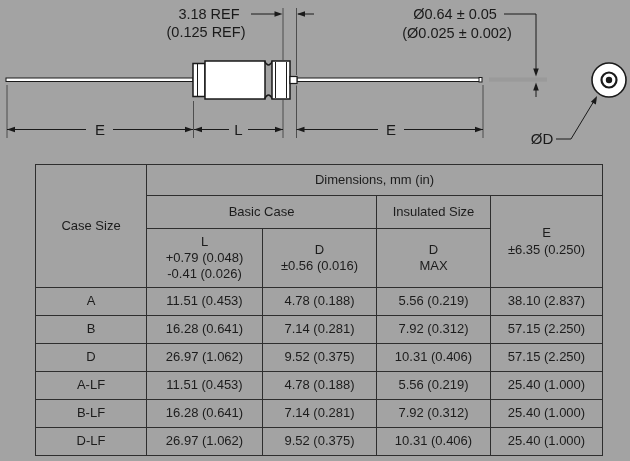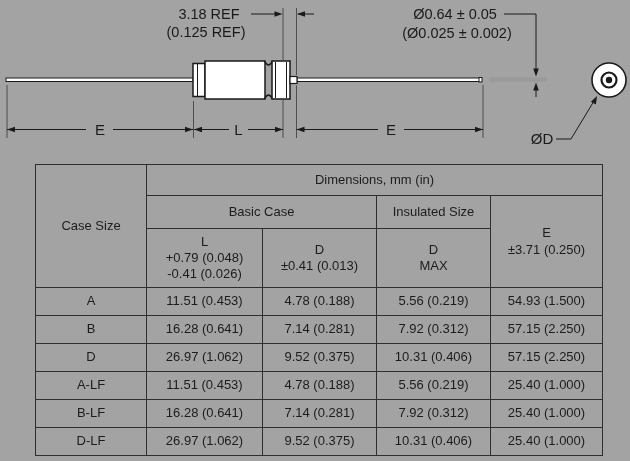--- a/index.html
+++ b/index.html
@@ -128,45 +128,45 @@
     <tbody>
       <tr class="hrow1">
         <th rowspan="3">Case Size</th>
         <th colspan="4">Dimensions, mm (in)</th>
       </tr>
       <tr class="hrow2">
         <th colspan="2">Basic Case</th>
         <th>Insulated Size</th>
         <th rowspan="2">
           <div>E</div>
-          <div>±3.71 (0.250)</div>
+          <div>±6.35 (0.250)</div>
         </th>
       </tr>
       <tr class="hrow3">
         <th>
           <div>L</div>
           <div>+0.79 (0.048)</div>
           <div>-0.41 (0.026)</div>
         </th>
         <th>
           <div>D</div>
-          <div>±0.41 (0.013)</div>
+          <div>±0.56 (0.016)</div>
         </th>
         <th>
           <div>D</div>
           <div>MAX</div>
         </th>
       </tr>
 
       <tr class="drow">
         <td>A</td>
         <td>11.51 (0.453)</td>
         <td>4.78 (0.188)</td>
         <td>5.56 (0.219)</td>
-        <td>54.93 (1.500)</td>
+        <td>38.10 (2.837)</td>
       </tr>
       <tr class="drow">
         <td>B</td>
         <td>16.28 (0.641)</td>
         <td>7.14 (0.281)</td>
         <td>7.92 (0.312)</td>
         <td>57.15 (2.250)</td>
       </tr>
       <tr class="drow">
         <td>D</td>

